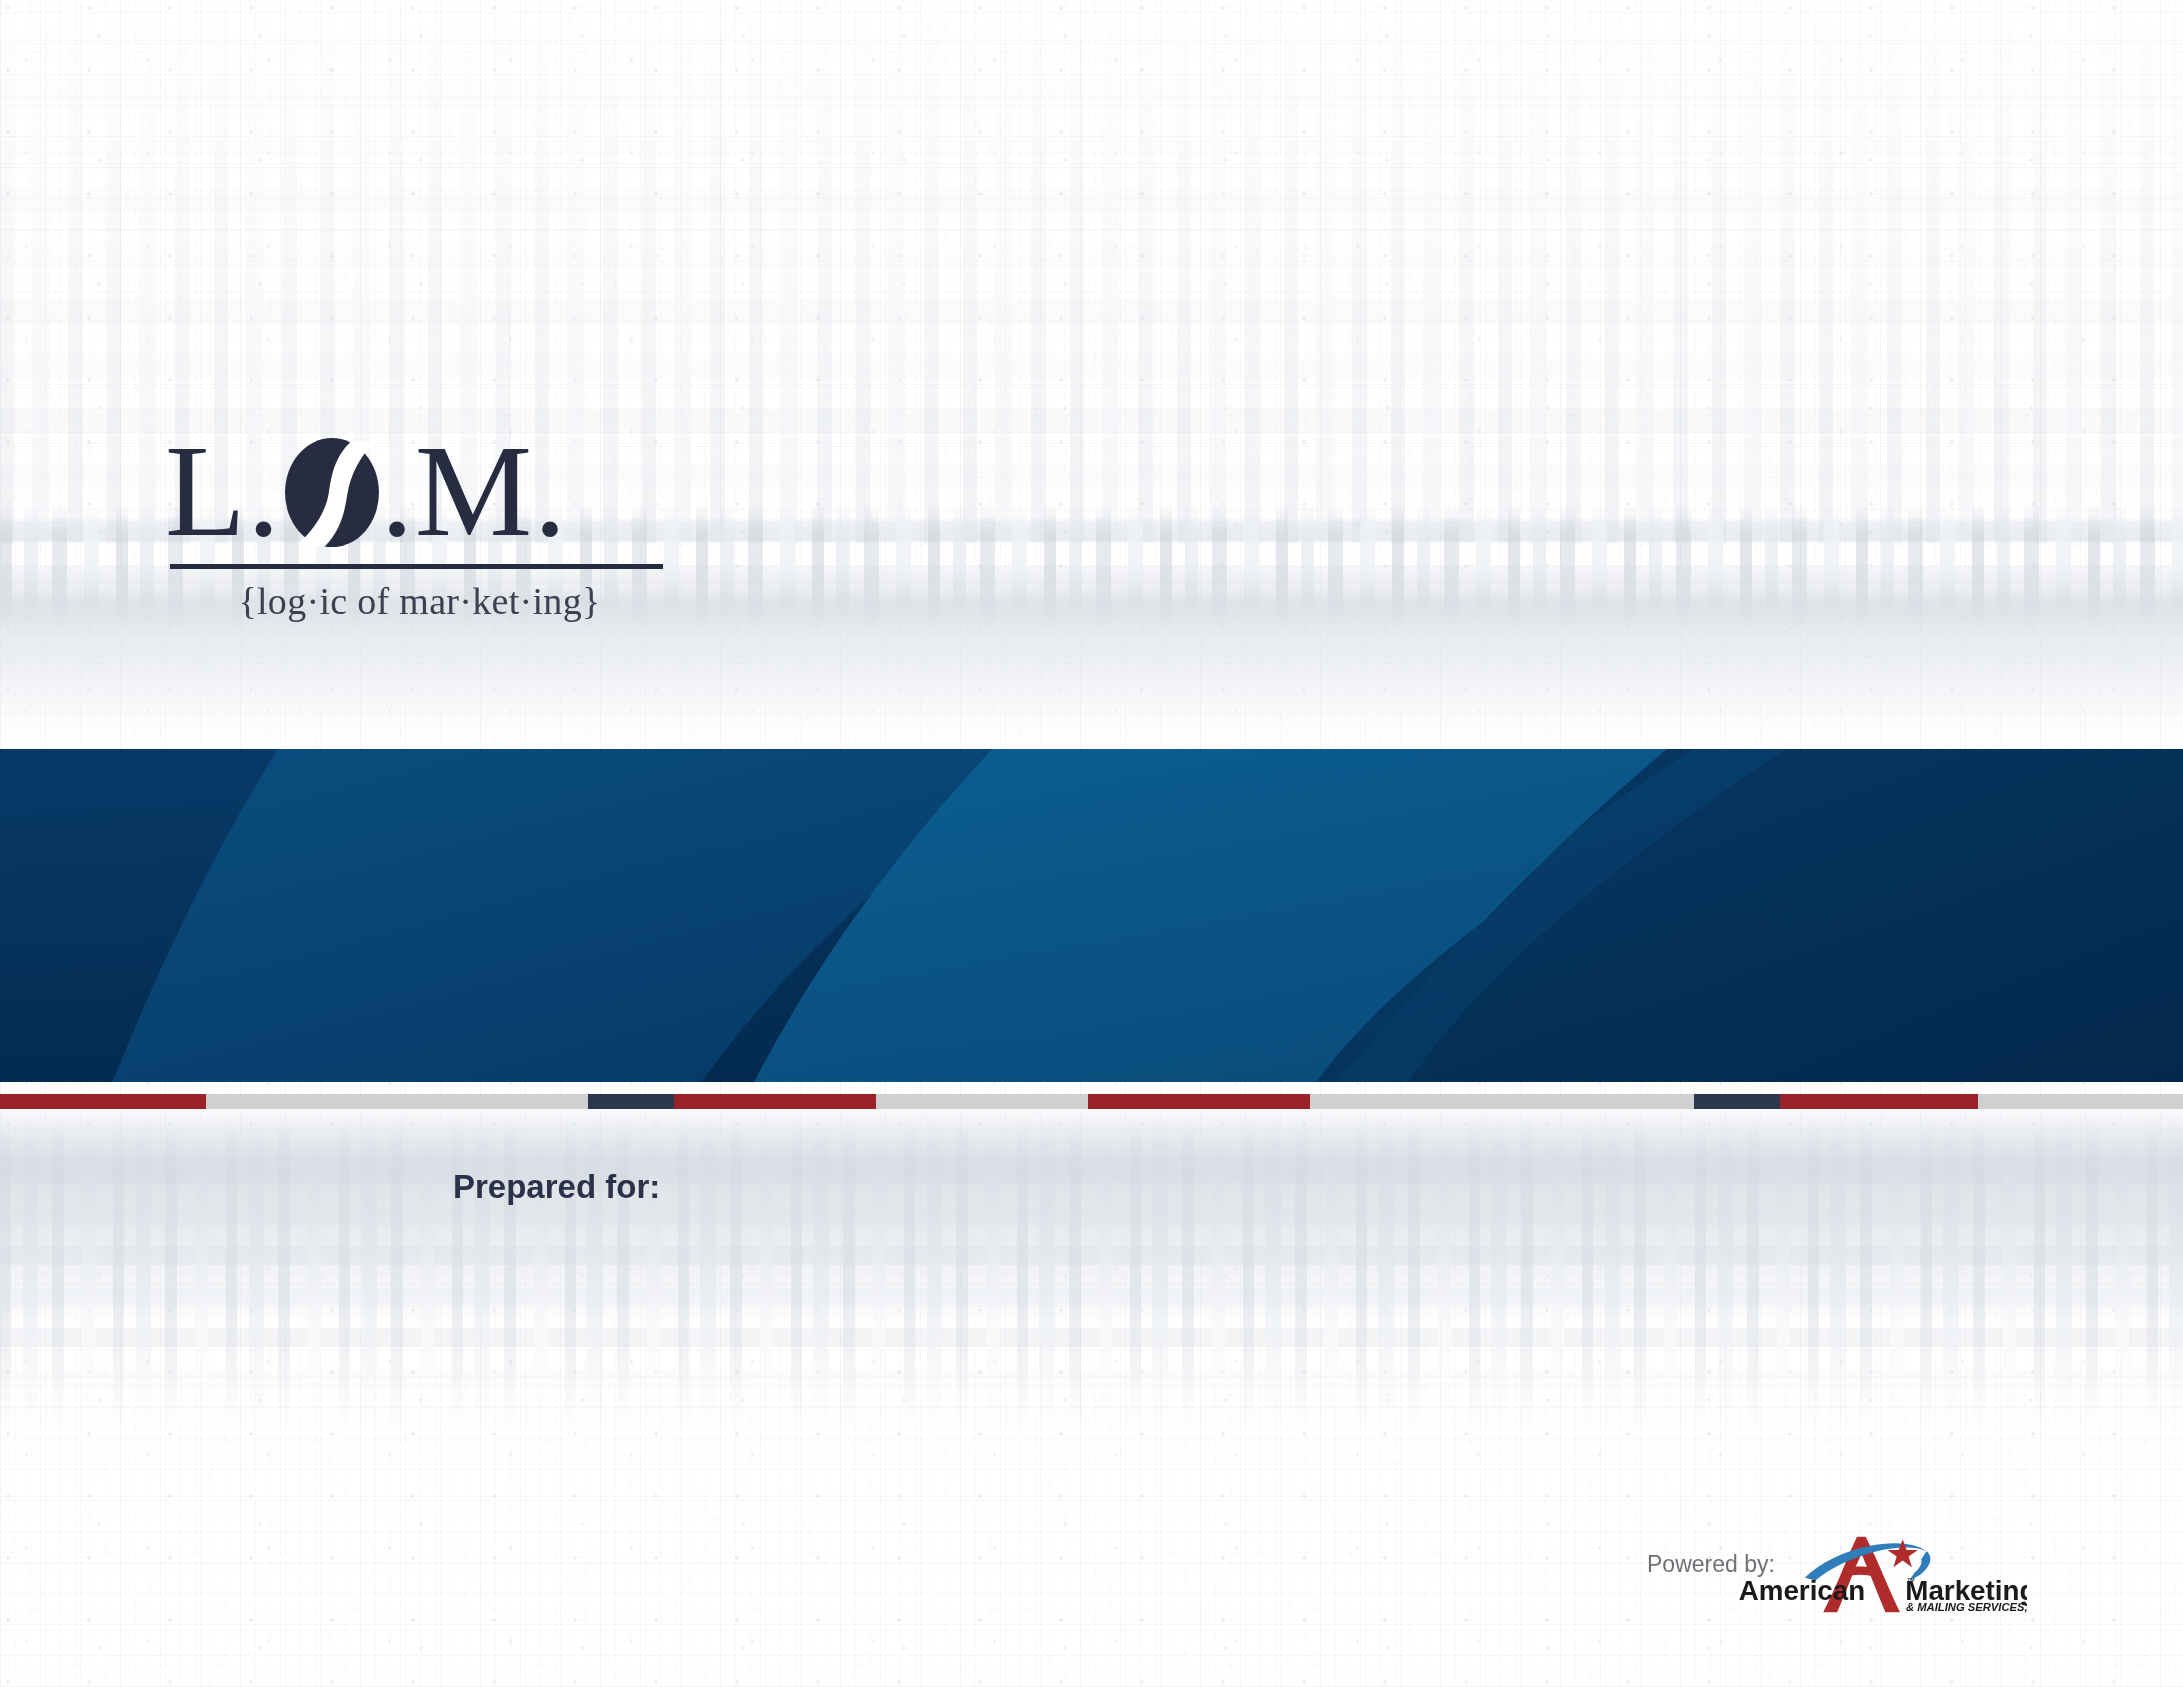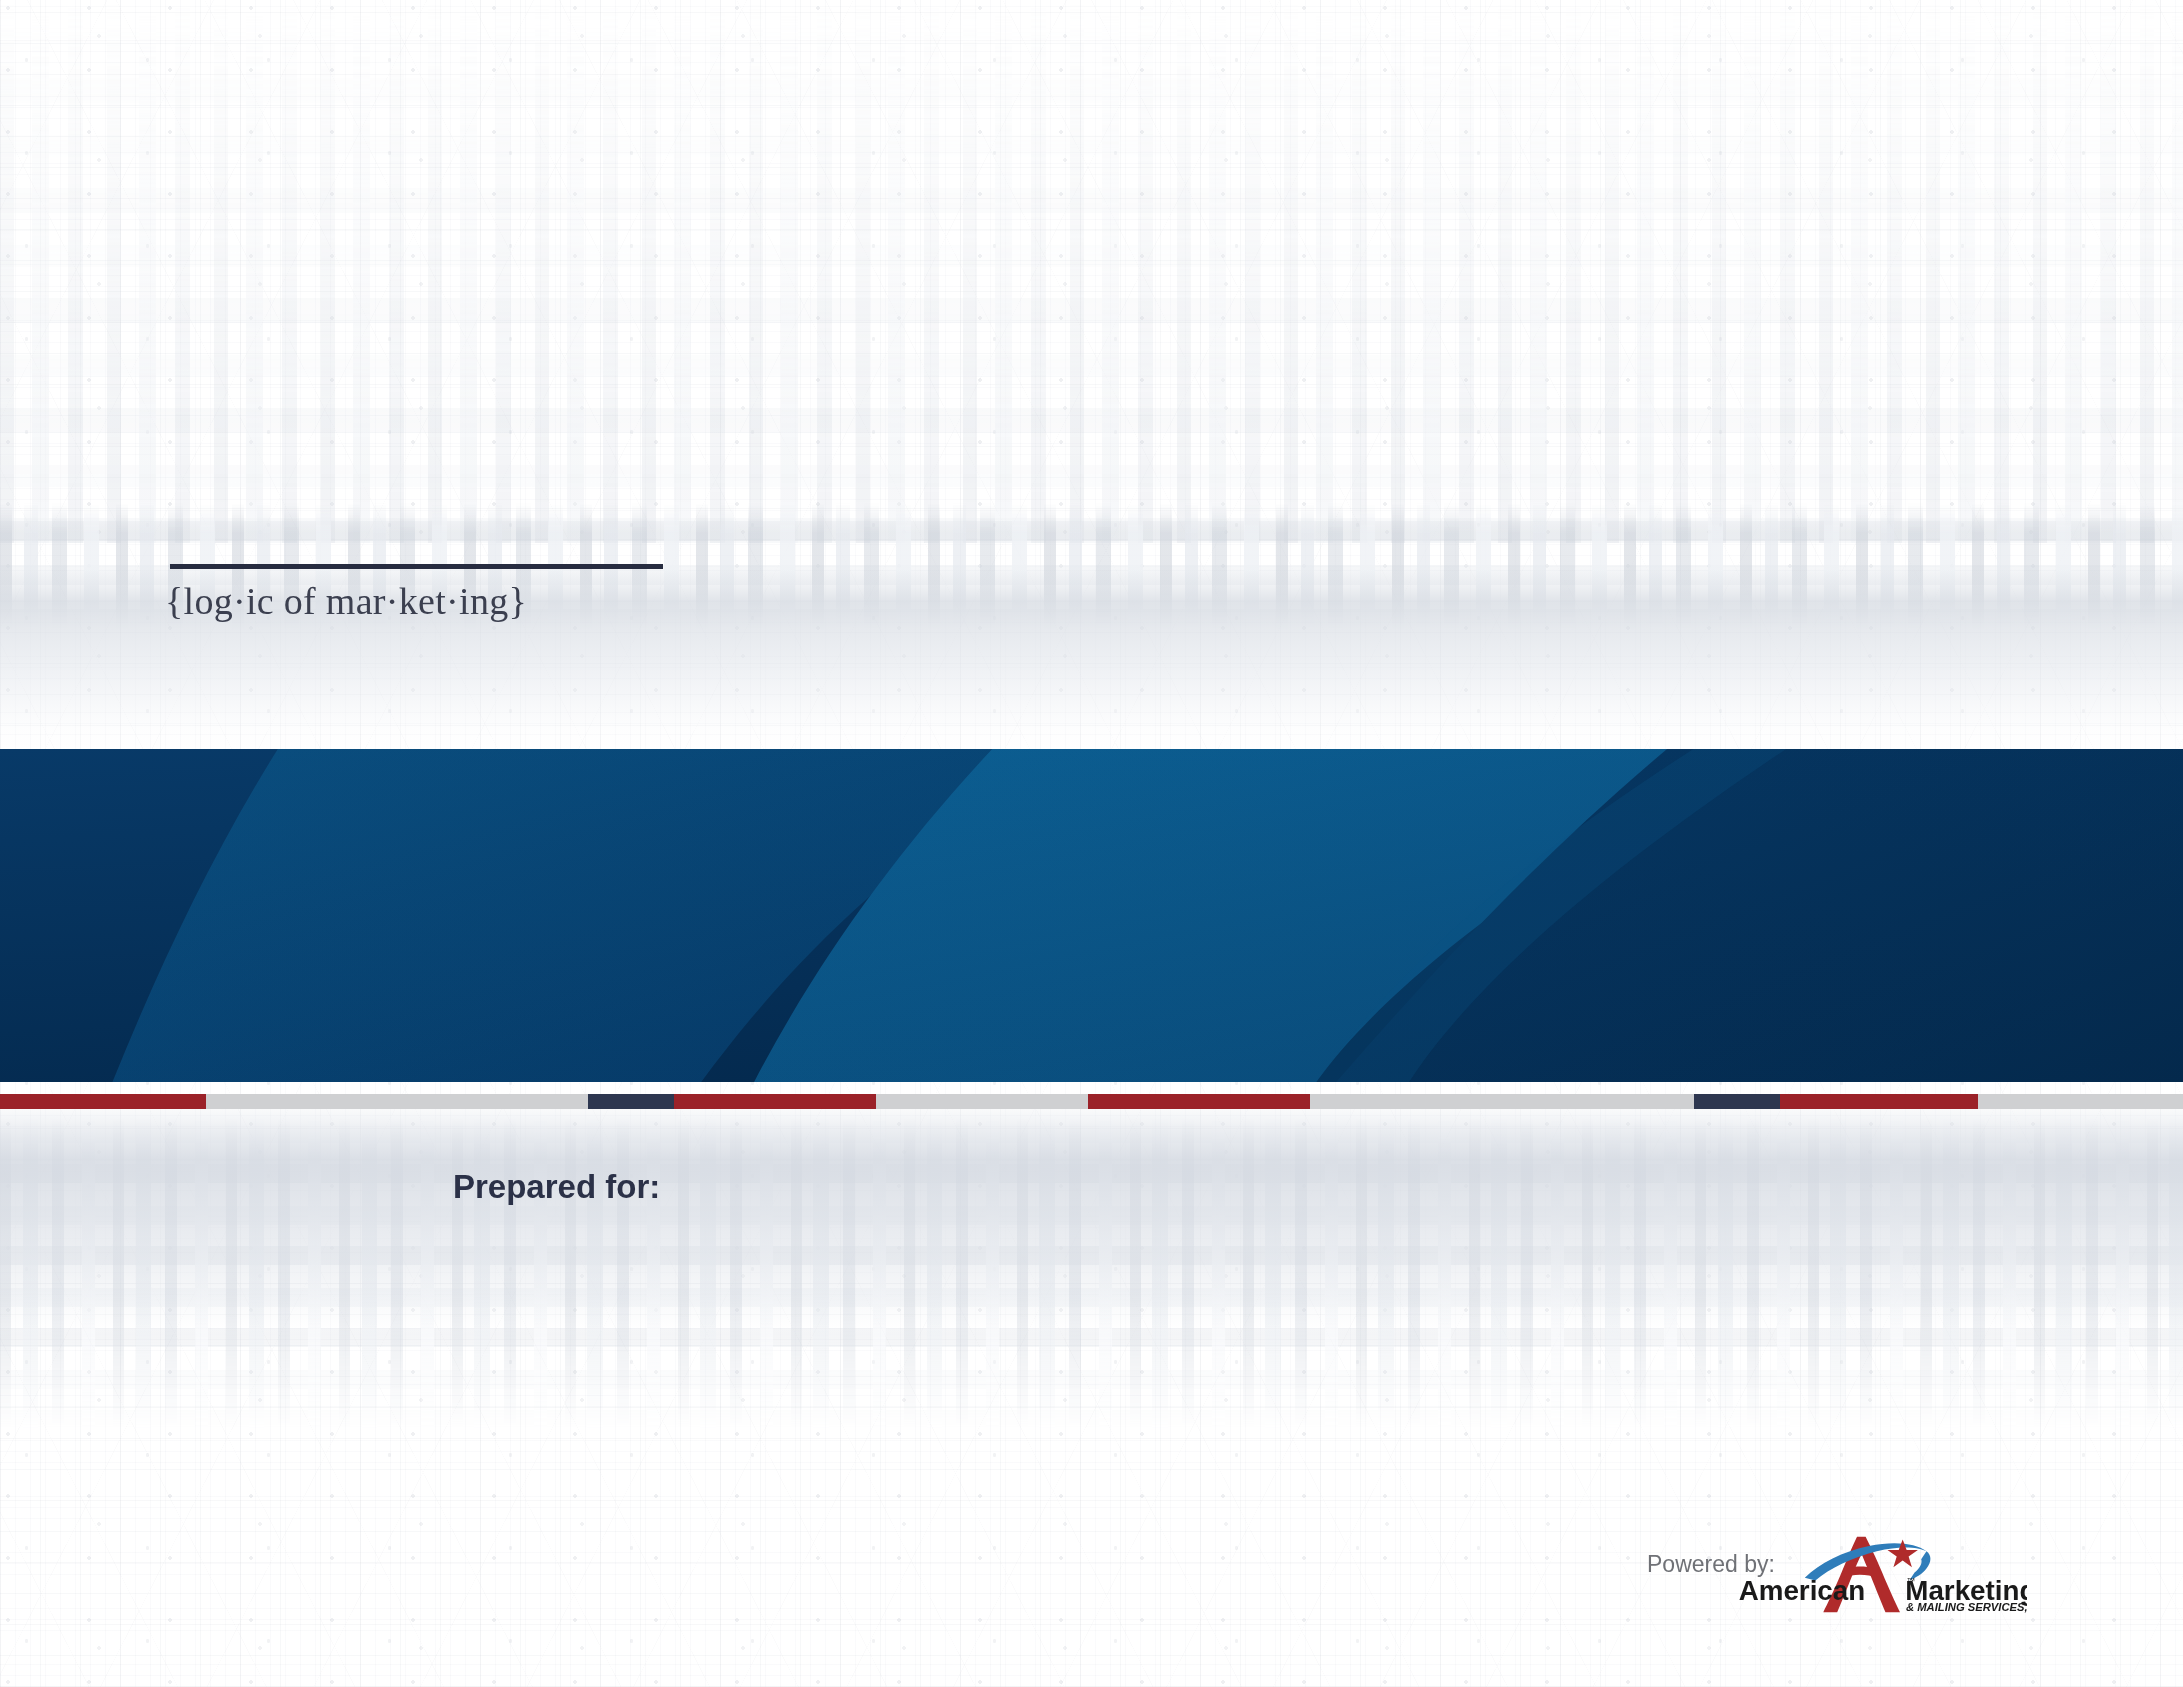--- a/index.html
+++ b/index.html
@@ -163,21 +163,21 @@
     top: 141px;
     width: 493px;
     height: 5.3px;
     background: #272c40;
   }
   .logo-tagline {
     position: absolute;
     left: 0;
     top: 156px;
     width: 509px;
-    text-align: left;
+    text-align: center;
     color: #3b3f4f;
     font-family: "Liberation Serif", serif;
     font-size: 38px;
     letter-spacing: 0.3px;
     white-space: nowrap;
   }
 
   
   .doc-title {
     position: absolute;
@@ -248,20 +248,26 @@
 
 <div id="page">
 
   <div class="circuit-texture"></div>
   <div class="circuit-nodes"></div>
   <div class="mosaic mosaic-band-mid"></div>
   <div class="mosaic mosaic-band-top"></div>
   <div class="grey-wash-top"></div>
 
   <div class="logo-block">
+    <div class="logo-letters" style="color: rgb(39, 44, 64);">
+      <span class="seg">L.</span><span class="logo-bean"><svg viewBox="0 0 142 165" xmlns="http://www.w3.org/2000/svg" aria-hidden="true">
+            <ellipse cx="71" cy="82.5" rx="71" ry="82.5" fill="#272c40"></ellipse>
+            <path d="M99 6 C74 30 70 58 66 84 C62 110 44 138 22 158 C34 163 49 165 60 164 C84 140 90 112 94 86 C99 56 113 28 133 10 C123 6 110 4 99 6 Z" fill="#ffffff"></path>
+          </svg></span><span class="seg">.M.</span>
+    </div>
     <div class="logo-rule" style="background: rgb(39, 44, 64);"></div>
     <div class="logo-tagline">{log·ic of mar·ket·ing}</div>
   </div>
 
 
   <div class="blue-band" style="background: rgb(6, 50, 93);">
     <svg viewBox="0 0 3300 503" preserveAspectRatio="none" xmlns="http://www.w3.org/2000/svg" aria-hidden="true">
       <defs>
         <linearGradient id="gDark" x1="0" y1="0" x2="0.35" y2="1">
           <stop offset="0" stop-color="#083a68"></stop>

